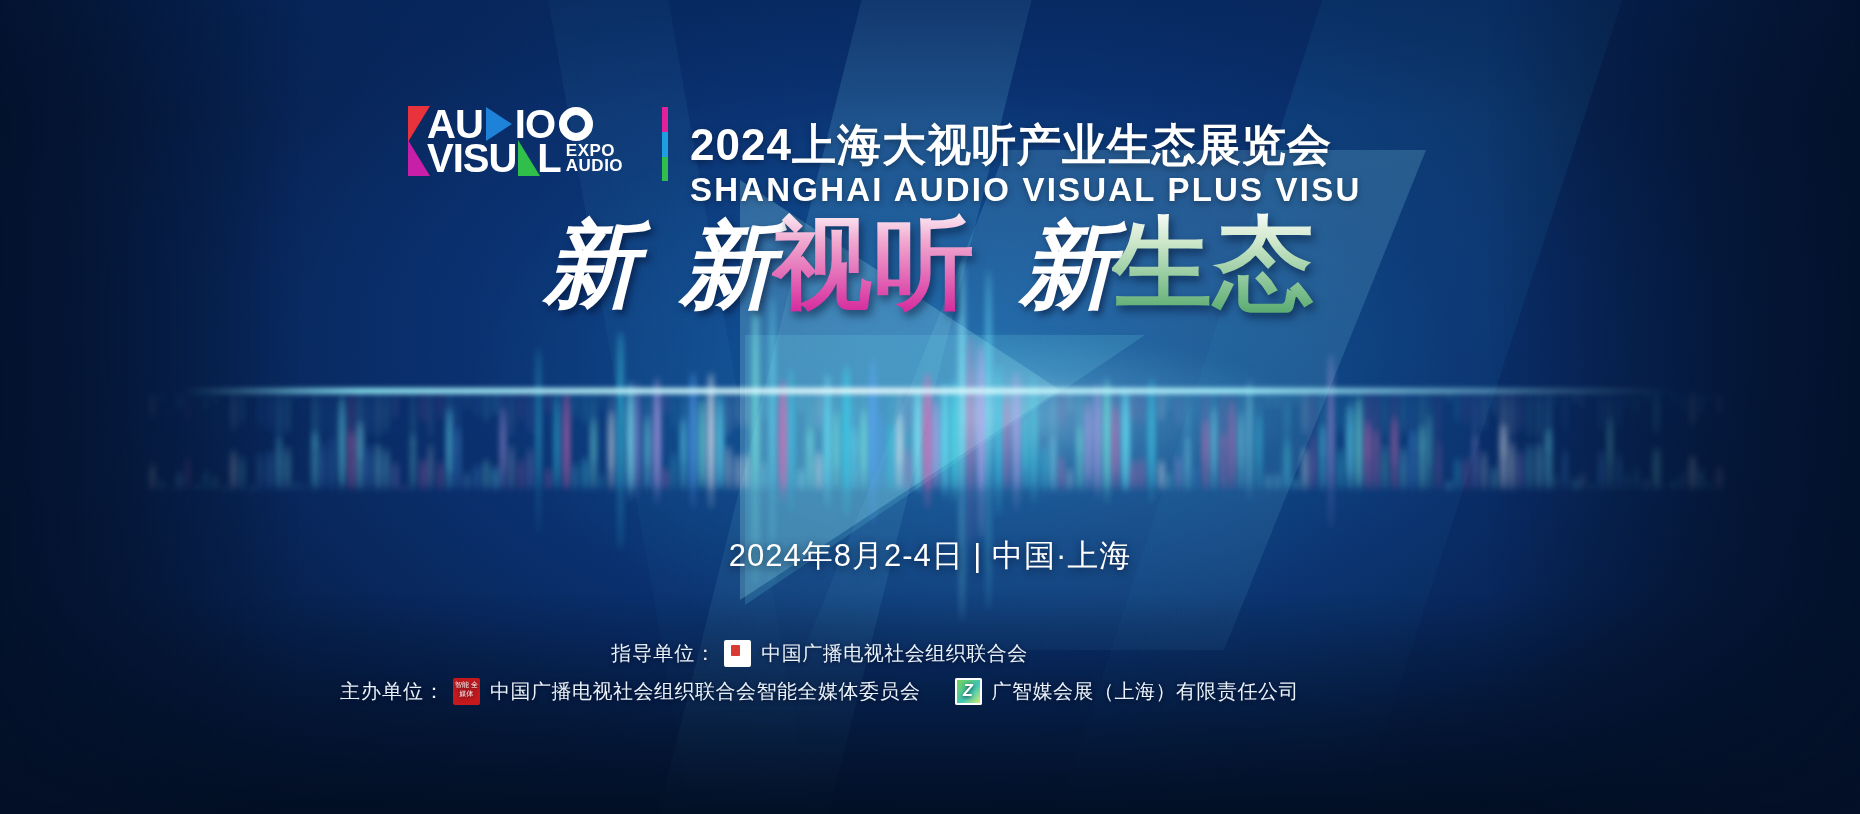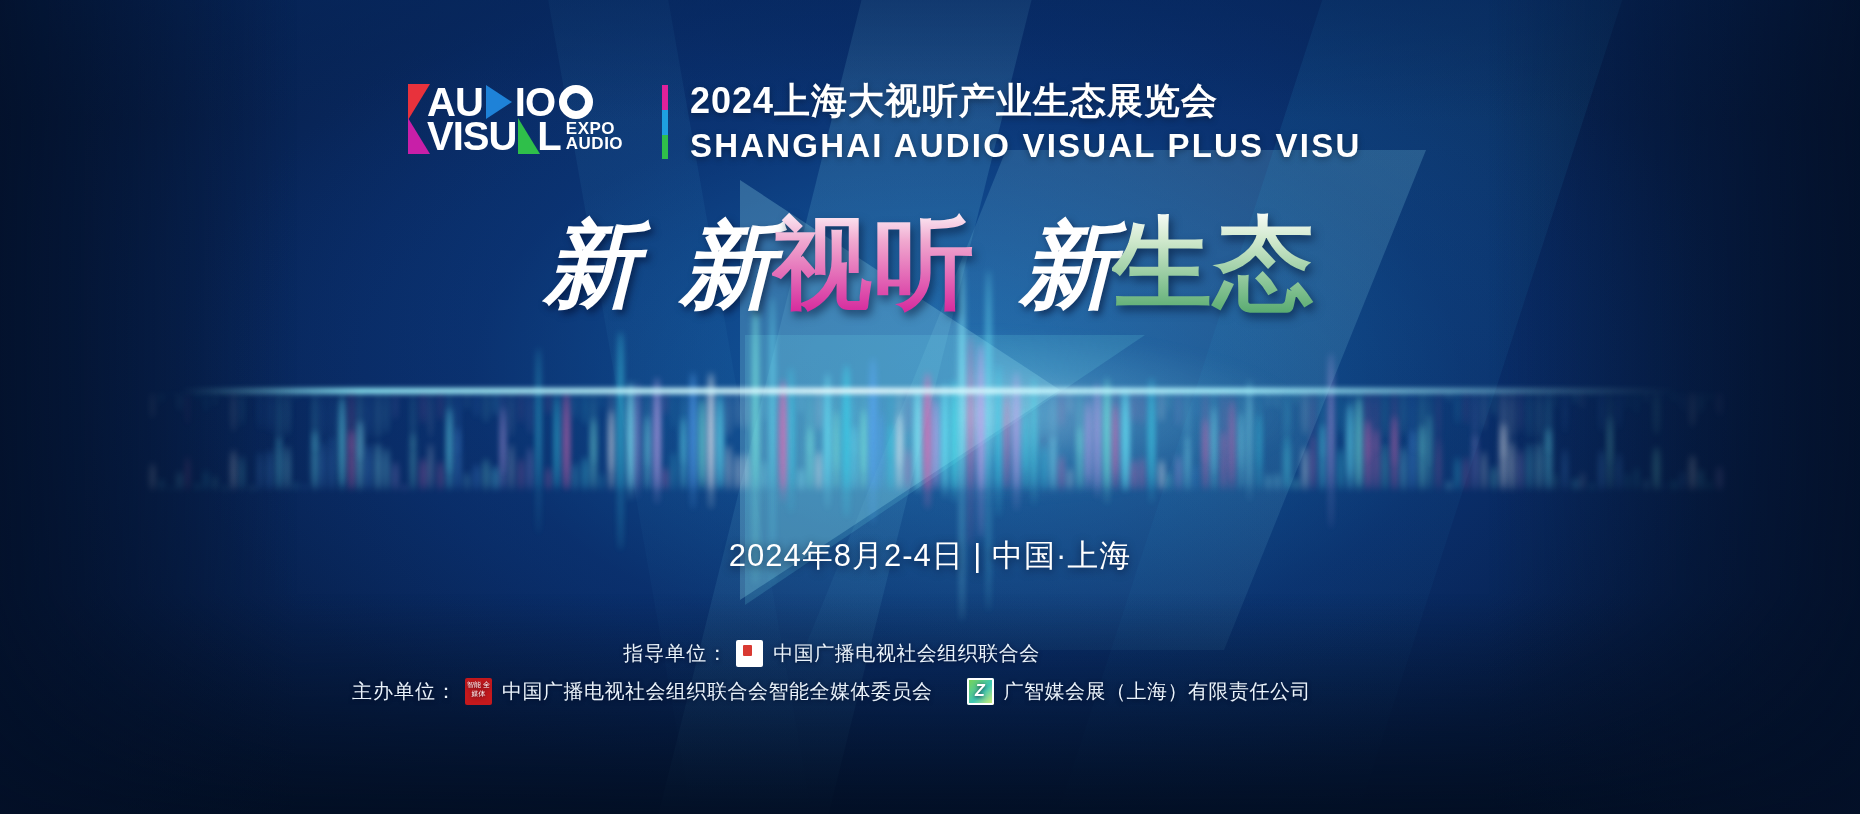--- a/index.html
+++ b/index.html
@@ -64,21 +64,21 @@
   .l1{ font-size:40px; line-height:38px; }
   .l2{ font-size:40px; line-height:38px; margin-top:-4px; }
   .tri-red{ width:0;height:0;border-top:36px solid #e8323c;border-right:22px solid transparent; margin-right:-3px; }
   .tri-mag{ width:0;height:0;border-bottom:36px solid #c81fa8;border-right:22px solid transparent; margin-right:-3px; }
   .tri-blue{ width:0;height:0;border-top:17px solid transparent;border-bottom:17px solid transparent;border-left:26px solid #1e82d8; margin:0 3px; }
   .tri-green{ width:0;height:0;border-bottom:36px solid #2fbf4a;border-right:22px solid transparent; margin-left:2px;margin-right:-3px; }
   .ring{ width:34px;height:34px;border:8px solid #fff;border-radius:50%; margin-left:4px; display:inline-block; }
   .plusexpo{ font-size:17px; font-weight:bold; line-height:15px; color:#fff; margin-left:5px; letter-spacing:0.5px; }
   .divider{ width:6px; height:74px; background:linear-gradient(180deg,#e0219b 0%,#e0219b 34%,#1ea0e0 34%,#1ea0e0 68%,#2fbf4a 68%,#2fbf4a 100%); }
   .titles{ color:#fff; }
-  .title-cn{ font-size:36px; font-weight:bold; letter-spacing:1px; line-height:46px; text-shadow:0 2px 6px rgba(0,0,0,0.35); }
+  .title-cn{ font-size:44px; font-weight:bold; letter-spacing:1px; line-height:46px; text-shadow:0 2px 6px rgba(0,0,0,0.35);margin-top:44px; }
   .title-en{ font-size:33px; font-weight:bold; letter-spacing:2.2px; line-height:40px; margin-top:2px; text-shadow:0 2px 6px rgba(0,0,0,0.35); }
 
   
   .slogan{ position:absolute; left:0; top:198px; width:1860px; text-align:center;
            display:flex; justify-content:center; align-items:center; gap:44px; }
   .sgroup{ display:flex; align-items:baseline; }
   .xin{ font-size:94px; font-weight:bold; font-style:italic; color:#fff;
         font-family:"Liberation Serif","DejaVu Serif",serif;
         text-shadow:3px 4px 7px rgba(0,10,40,0.55); letter-spacing:-2px; }
   .big{ font-size:100px; font-weight:bold; letter-spacing:2px;
@@ -89,21 +89,21 @@
   .g-green{ background-image:linear-gradient(180deg,#ffffff 6%,#cfe8cc 32%,#53a86c 88%); }
 
   
   .datewrap{ position:absolute; left:0; top:536px; width:1860px; text-align:center; color:#fff;
              text-shadow:0 2px 8px rgba(0,10,35,0.7); }
   .date-line{ font-size:31px; font-weight:500; letter-spacing:1px; line-height:40px; }
   .venue-line{ font-size:31px; font-weight:500; letter-spacing:2px; line-height:42px; margin-top:3px; }
 
   
   .org{ position:absolute; left:0; width:1639px; display:flex; justify-content:center;
-        align-items:center; color:#eaf3fb; text-shadow:0 1px 4px rgba(0,10,35,0.8);margin-left:12px; }
+        align-items:center; color:#eaf3fb; text-shadow:0 1px 4px rgba(0,10,35,0.8); }
   .org1{ top:640px; font-size:20px; }
   .org2{ top:678px; font-size:20px; }
   .org-label{ letter-spacing:1px; }
   .org-name{ letter-spacing:0.5px; margin-left:8px; }
   .gap{ display:inline-block; width:26px; }
 
   .logo-mark{ display:inline-block; width:27px; height:27px; margin:0 2px 0 8px;
               vertical-align:middle; position:relative; border-radius:2px; }
   .lm-guide{ background:#ffffff; padding:2px; }
   .lm-guide .in{ width:100%; height:100%; position:relative;

